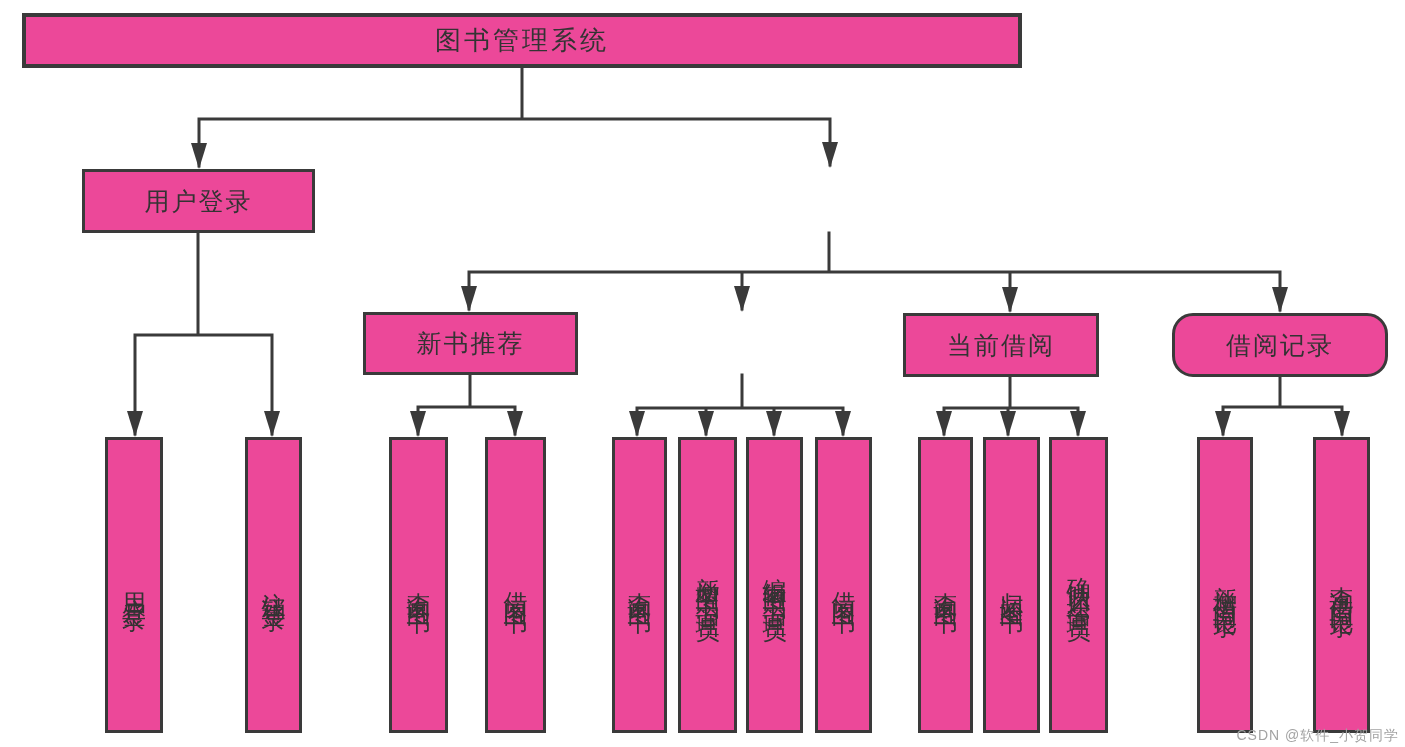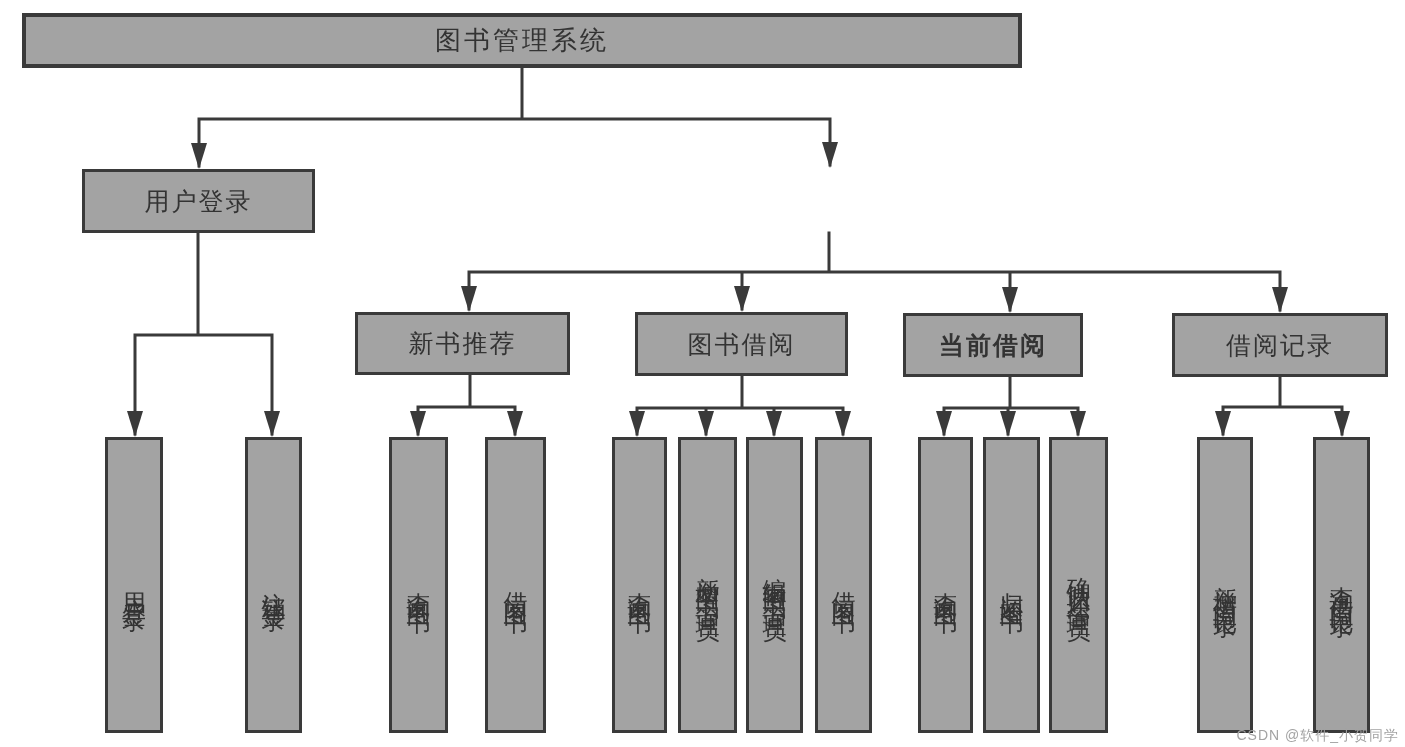--- a/index.html
+++ b/index.html
@@ -19,21 +19,21 @@
     position: absolute;
     left: 0;
     top: 0;
     width: 1405px;
     height: 747px;
   }
   .box {
     position: absolute;
     box-sizing: border-box;
     border: 3px solid #3a3a3a;
-    background: #a3a3a3;
+    background: #ec4899;
     display: flex;
     align-items: center;
     justify-content: center;
     color: #333333;
   }
   .box.root {
     border-width: 4px;
     font-size: 26px;
     letter-spacing: 3px;
   }
@@ -102,30 +102,27 @@
   </svg>
 
   <div class="box root" style="left:22px; top:13px; width:1000px; height:55px;">
     <span>图书管理系统</span>
   </div>
 
   <div class="box h" style="left:82px; top:169px; width:233px; height:64px;">
     <span>用户登录</span>
   </div>
 
-  <div class="box h" style="left:355px; top:312px; width:215px; height:63px;">
+  <div class="box h" style="left:363px; top:312px; width:215px; height:63px;">
     <span>新书推荐</span>
   </div>
-  <div class="box h" style="left:635px; top:312px; width:213px; height:64px;">
-    <span>图书借阅</span>
-  </div>
-  <div class="box h" style="left:903px; top:313px; width:180px; height:64px;font-weight:bold;">
+  <div class="box h" style="left:903px; top:313px; width:196px; height:64px;">
     <span>当前借阅</span>
   </div>
-  <div class="box h" style="left:1172px; top:313px; width:216px; height:64px;">
+  <div class="box h" style="left:1172px; top:313px; width:216px; height:64px;border-radius:21px;">
     <span>借阅记录</span>
   </div>
 
   <div class="box v" style="left:105px; width:58px;">
     <span class="vtext">用户登录</span>
   </div>
   <div class="box v" style="left:245px; width:57px;">
     <span class="vtext">注销登录</span>
   </div>
 

